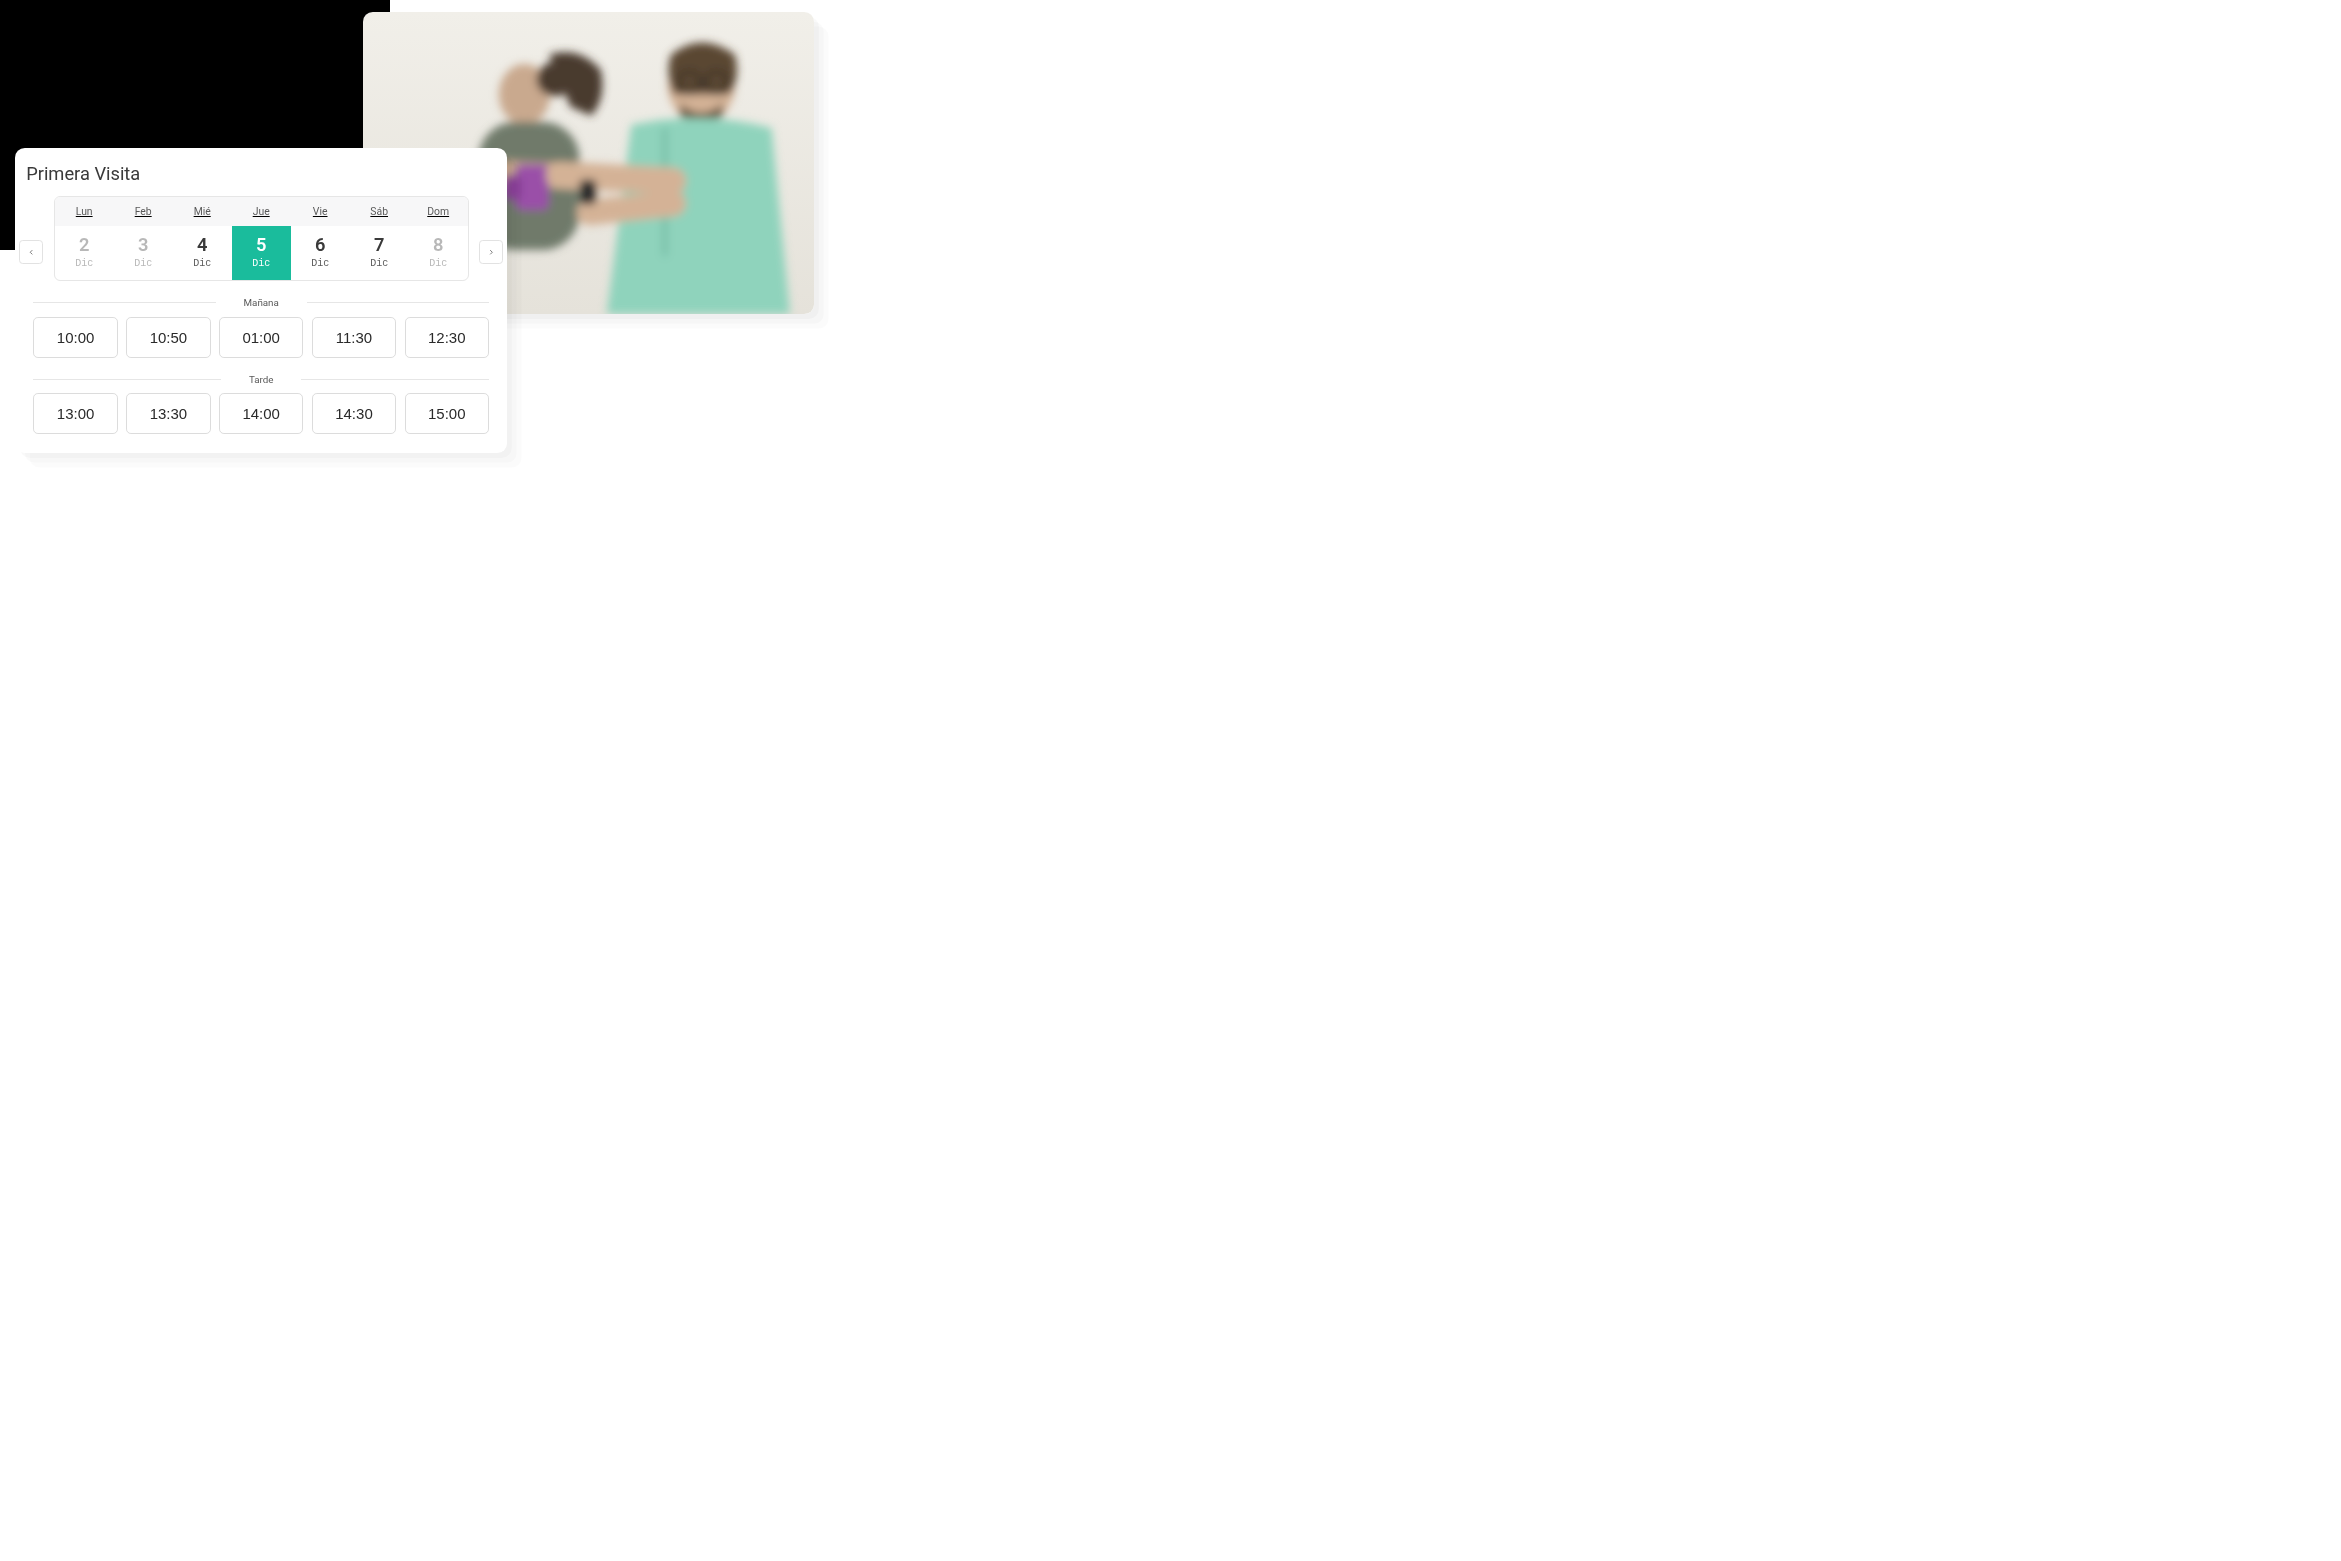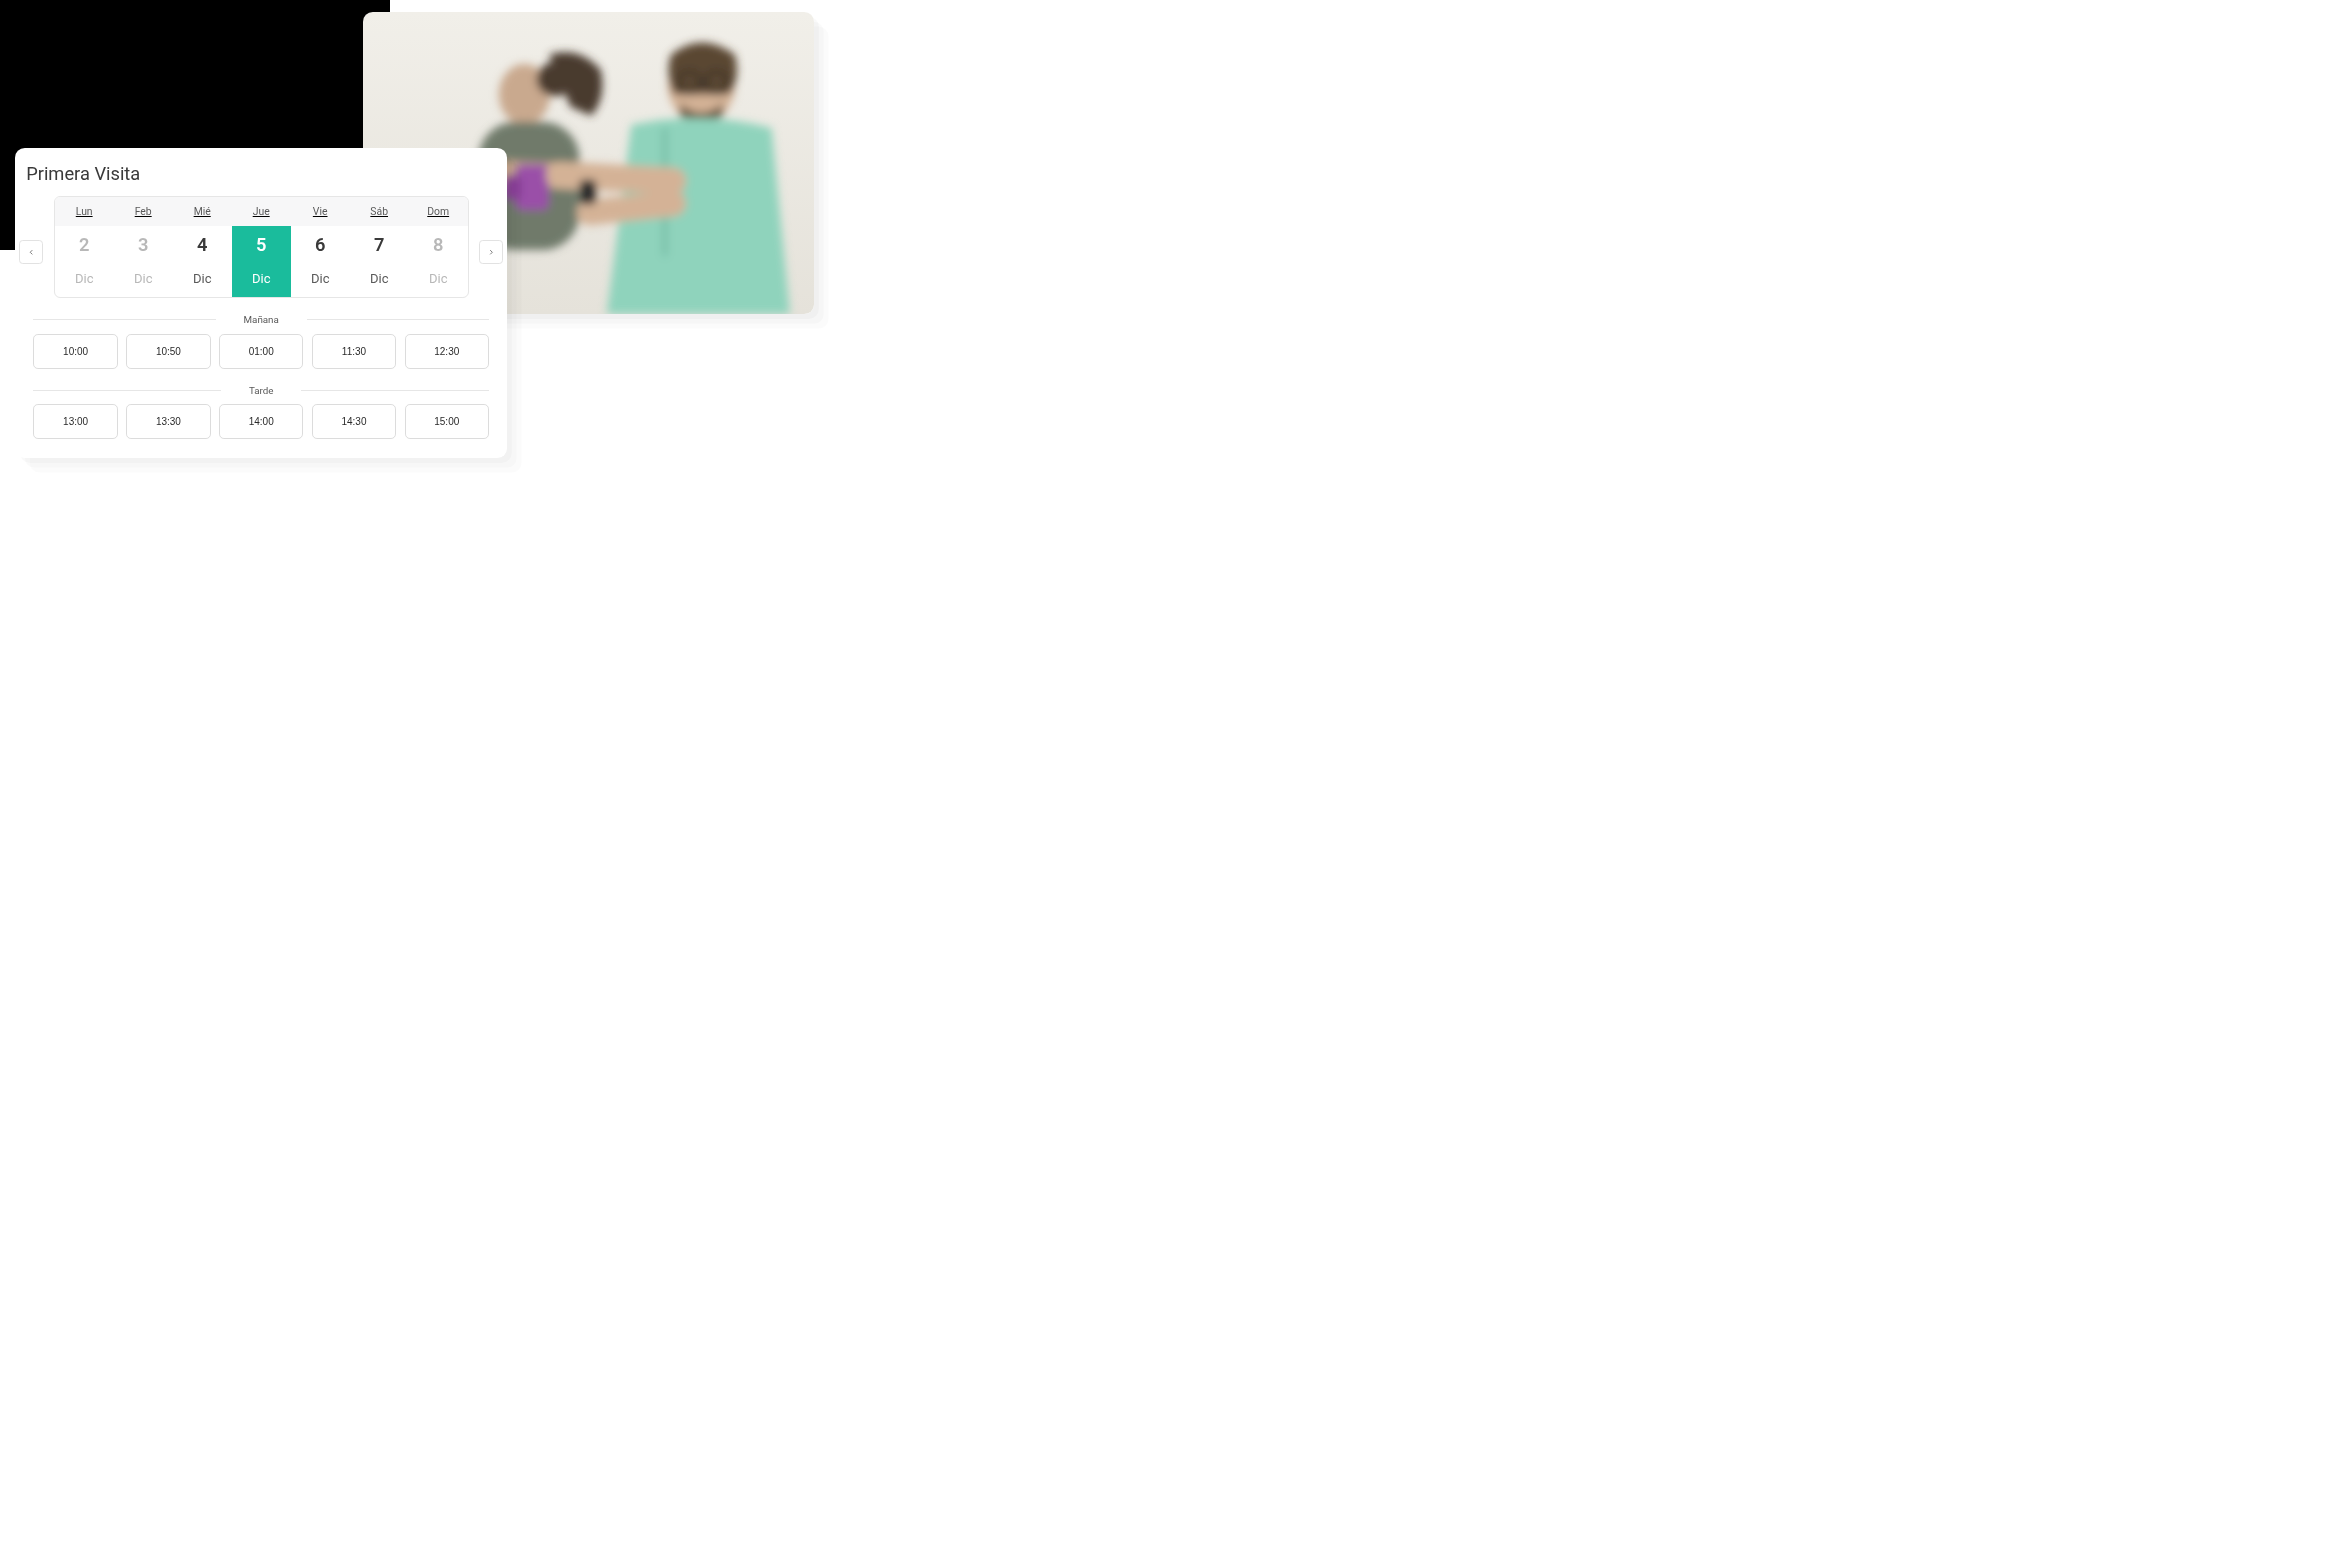--- a/index.html
+++ b/index.html
@@ -110,23 +110,24 @@
       padding: 8.5px 0 11px 0;
       cursor: pointer;
     }
     .day-num {
       font-size: 18.3px;
       font-weight: 600;
       color: #3a3a3a;
       line-height: 1.2;
     }
     .day-month {
-      font-size: 13px;
+      font-size: 10px;
       color: #5a5a5a;
-      margin-top: 15px;
+      margin-top: 2px;
+      font-family: Liberation Mono, monospace;
     }
     .day-body-cell.disabled .day-num { color: #b8b8b8; }
     .day-body-cell.disabled .day-month { color: #b8b8b8; }
     .day-body-cell.selected {
       background: #1abc9c;
     }
     .day-body-cell.selected .day-num { color: #fff; }
     .day-body-cell.selected .day-month { color: #fff; }
     .section {
       margin-top: 16px;
@@ -150,21 +151,21 @@
       display: grid;
       grid-template-columns: repeat(5, 1fr);
       gap: 8.5px;
     }
     .slot-btn {
       padding: 11px 0;
       text-align: center;
       border: 0.6px solid #dcdcdc;
       border-radius: 4.9px;
       background: #fff;
-      font-size: 10px;
+      font-size: 15px;
       color: #2a2a2a;
       cursor: pointer;
     }
   </style>
 </head>
 <body>
 
 <div class="black-bg"></div>
 
 <div class="photo-card">

